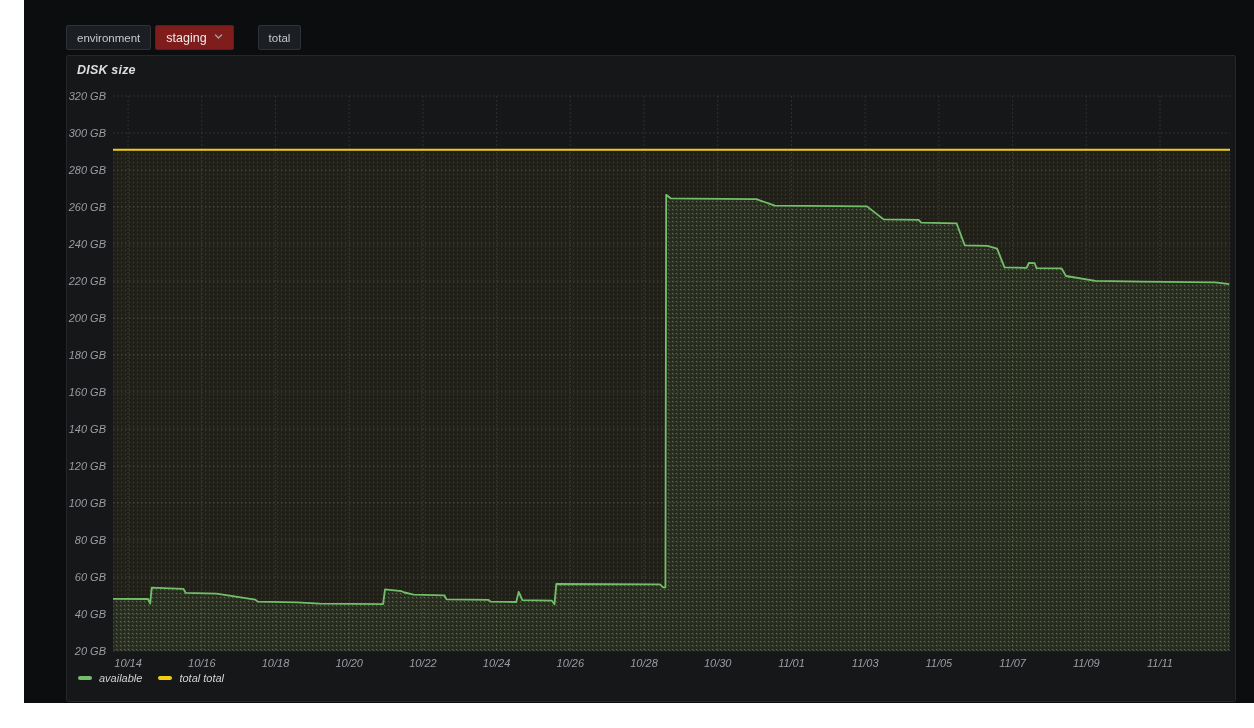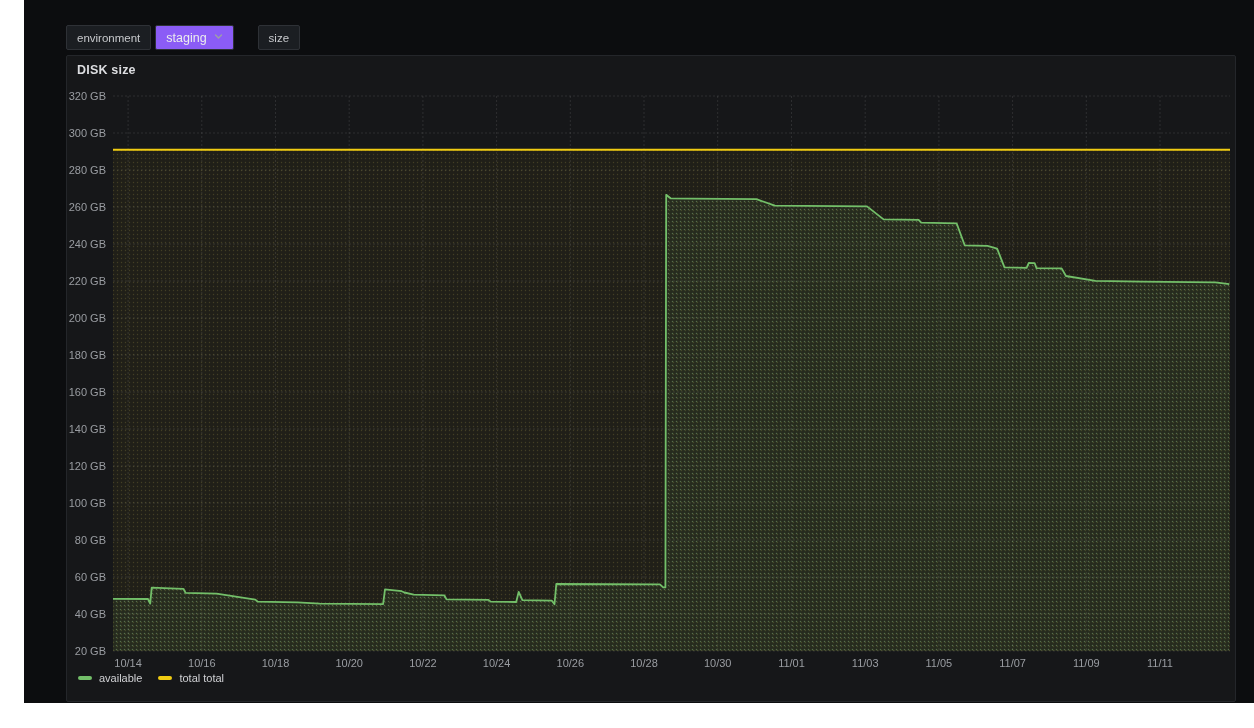--- a/index.html
+++ b/index.html
@@ -5,28 +5,28 @@
   * { margin:0; padding:0; box-sizing:border-box; }
   body { font-family:"Liberation Sans", sans-serif; background:#ffffff; }
   .page { position:relative; width:1254px; height:728px; background:#ffffff; overflow:hidden; }
   .dashboard { position:absolute; left:0; top:0; width:1254px; height:703px; background:#0c0d0f;margin-left:24px; }
 
   
   .var-row { position:absolute; left:42px; top:25px; display:flex; align-items:stretch; height:25px; }
   .var-group { display:flex; margin-right:24px; }
   .var-label { background:#1b1e22; border:1px solid #2e3136; color:#c7c9cc; font-size:11.5px;
                display:flex; align-items:center; padding:0 10px; border-radius:2px; margin-right:4px; }
-  .var-value { background:#8b5cf6; border:1px solid #2e3136; color:#eceded; font-size:12.5px; font-weight:500;
+  .var-value { background:#7f1d1d; border:1px solid #2e3136; color:#eceded; font-size:12.5px; font-weight:500;
                display:flex; align-items:center; padding:0 10px; border-radius:2px; cursor:pointer; }
   .caret { margin-left:7px; display:inline-block; width:9px; height:9px; position:relative; top:-1px; }
   .caret svg { display:block; }
 
   
   .panel { position:absolute; left:42px; top:55px; width:1170px; height:647px;
-           background:#161719; border:1px solid #24262a; border-radius:2px; }
+           background:#161719; border:1px solid #24262a; border-radius:2px;font-style:italic; }
   .panel-title { position:absolute; left:10px; top:7px; color:#dcdde0; font-size:12.5px; font-weight:bold; letter-spacing:0.2px; cursor:pointer; }
   .chart-wrap { position:absolute; left:0; top:0; width:1168px; height:645px; }
   .chart-wrap svg { display:block; }
   .grid { stroke:rgba(255,255,255,0.10); stroke-width:1; stroke-dasharray:2 2; fill:none; }
   text.tick { font-family:"Liberation Sans", sans-serif; font-size:11px; fill:#9a9da2; }
 
   
   .legend { position:absolute; left:11px; top:616px; display:flex; }
   .legend-item { display:flex; align-items:center; margin-right:16px; cursor:pointer; }
   .legend-swatch { width:14px; height:4px; border-radius:2px; margin-right:7px; display:inline-block; }
@@ -44,21 +44,21 @@
         <div class="var-value">
           <span>staging</span>
           <span class="caret">
             <svg width="9" height="9" viewBox="0 0 9 9">
                 <polyline points="1.5,3 4.5,6 7.5,3" stroke="#9da0a5" stroke-width="1.4" fill="none" stroke-linecap="round"></polyline>
               </svg>
           </span>
         </div>
       </div>
       <div class="var-group">
-        <div class="var-label">size</div>
+        <div class="var-label">total</div>
       </div>
     </div>
 
     <div class="panel">
       <div class="panel-title">DISK size</div>
       <div class="chart-wrap" id="chart">
           <svg width="1168" height="645" viewBox="0 0 1168 645">
             <defs>
               <pattern id="pgreen" width="4" height="4" patternUnits="userSpaceOnUse">
                 <circle cx="1.5" cy="1.5" r="0.75" fill="#9ecf8f" opacity="0.40"></circle>

